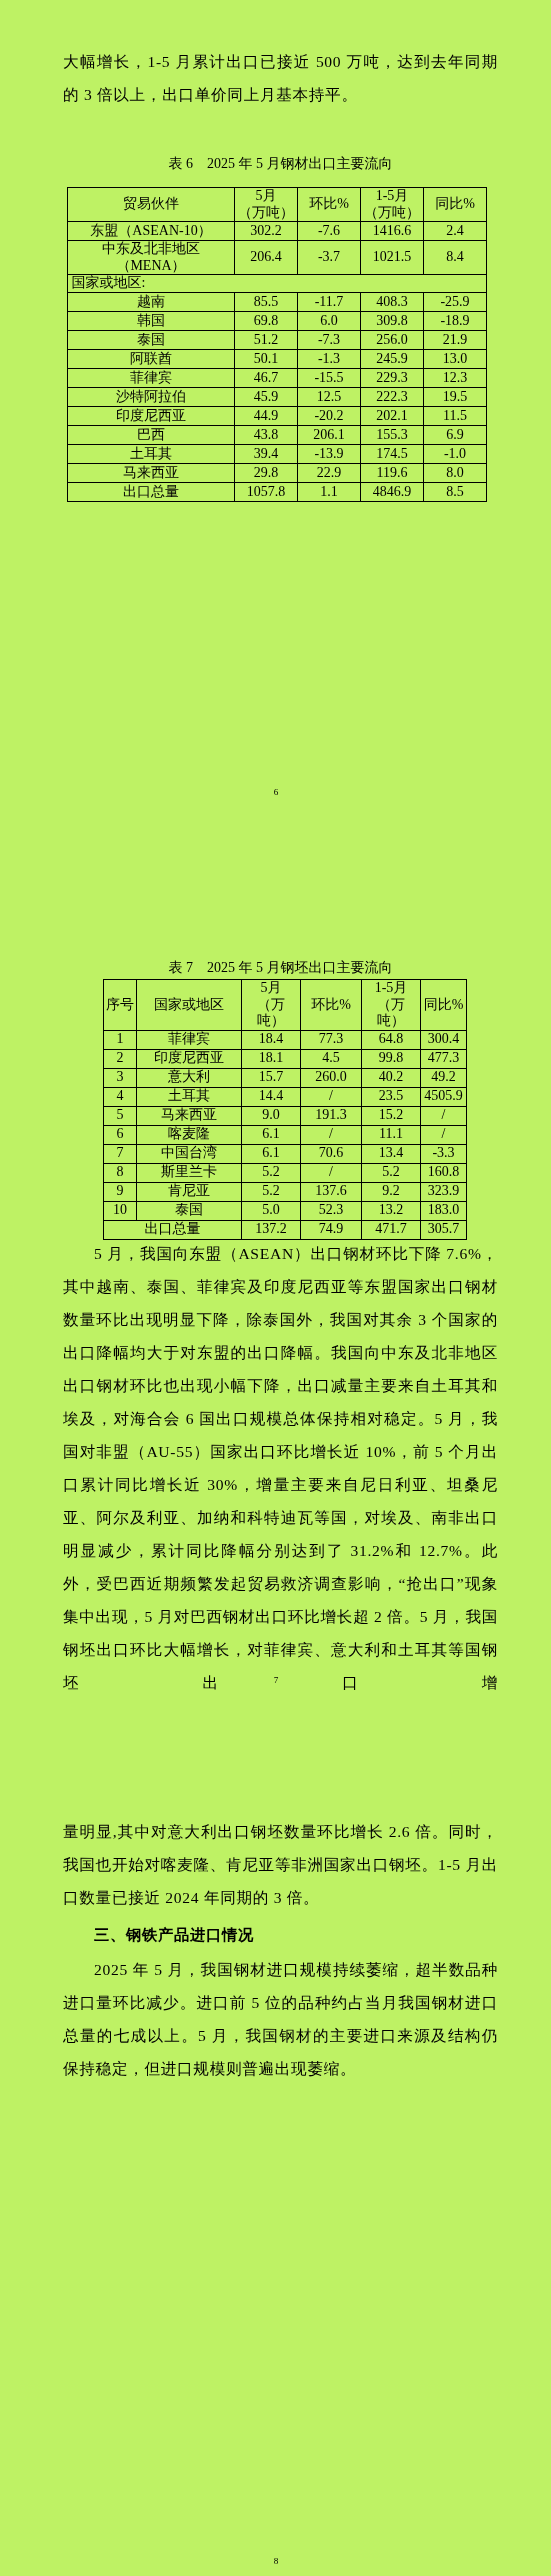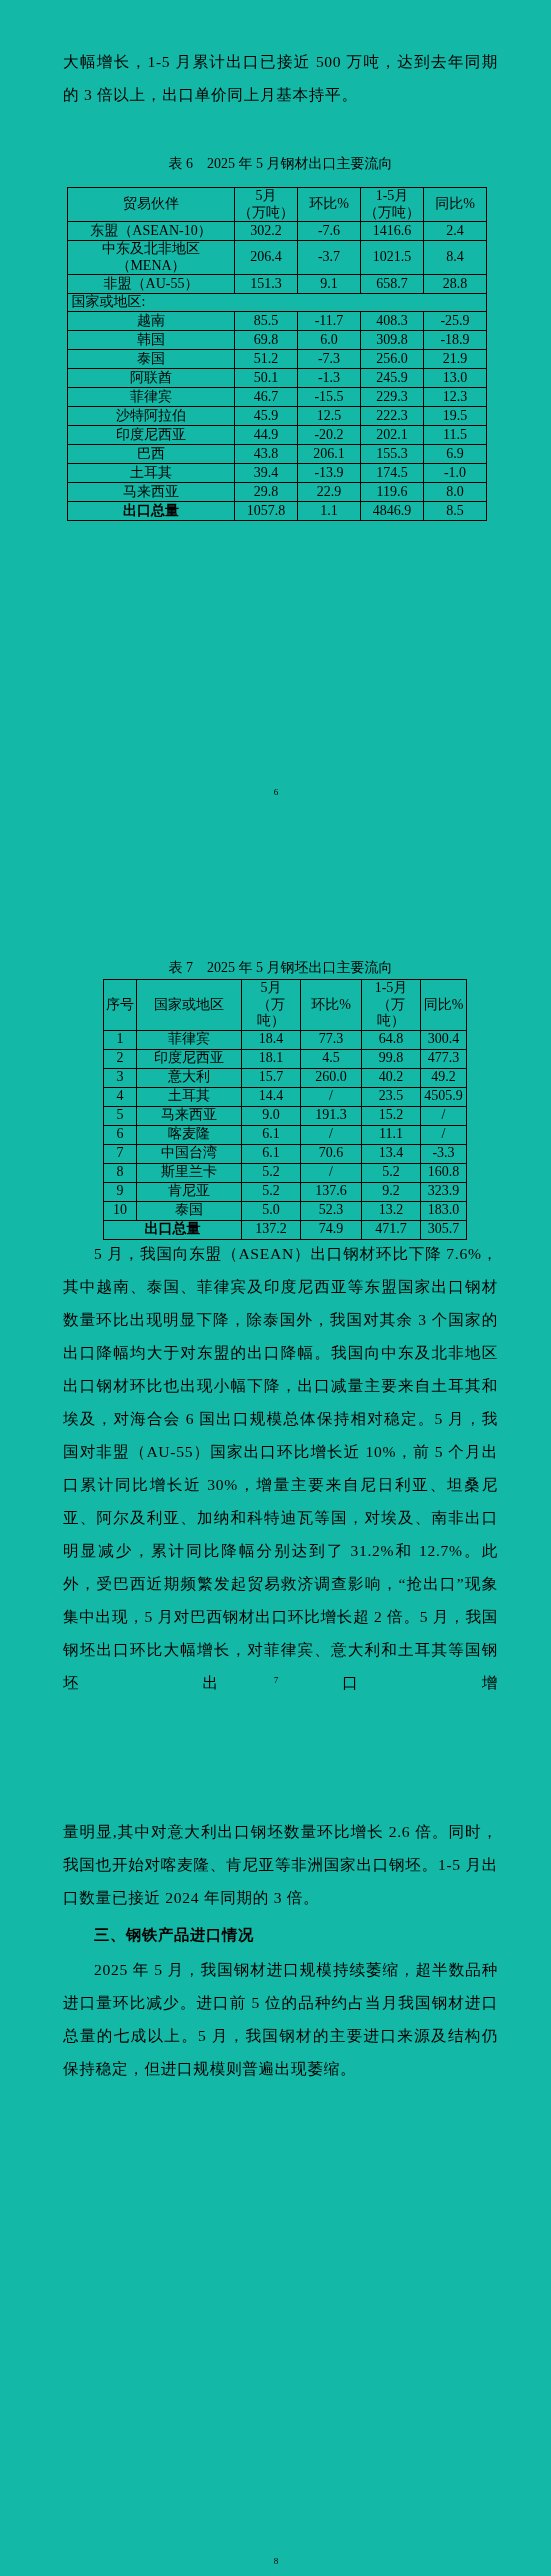--- a/index.html
+++ b/index.html
@@ -1,21 +1,21 @@
 <!DOCTYPE html>
 <html style="font-size:11.4px"><head>
 <meta charset="utf-8">
 <style>
   * { margin: 0; padding: 0; box-sizing: border-box; }
   html, body { background: #ffffff; }
   .page {
     position: relative;
     width: 552px;
     height: 2576px;
-    background: #14b8a6;
+    background: #bef264;
     color: #000000;
     font-family: "Liberation Serif", "DejaVu Serif", serif;
     overflow: hidden;
   }
   .body-text {
     position: absolute;
     left: 63px;
     width: 435px;
     font-size: 15.6px;
     letter-spacing: 0.7px;
@@ -62,21 +62,21 @@
     border: 0.7px solid #000;
     text-align: center;
     vertical-align: middle;
     padding: 0 1.4px;
     line-height: 1.18;
     overflow: hidden;
   }
   table.tbl thead td { height: 29px; white-space: pre-line; }
   table.tbl tbody td { height: 19px; }
   table.tbl td.section { text-align: left; padding-left: 3.6px; height: 18px; }
-  table.tbl td.total-label { font-weight: bold; }
+  table.tbl td.total-label { font-weight: normal; }
 </style>
 </head>
 <body>
 
 <div class="page">
 
   <p class="body-text" style="top:45px">大幅增长，1-5 月累计出口已接近 500 万吨，达到去年同期的 3 倍以上，出口单价同上月基本持平。</p>
 
 
   <div class="tbl-title" style="top:152px">表 6　2025 年 5 月钢材出口主要流向</div>
@@ -107,27 +107,20 @@
           <td>-7.6</td>
           <td>1416.6</td>
           <td>2.4</td>
         </tr>
         <tr>
           <td>中东及北非地区（MENA）</td>
           <td>206.4</td>
           <td>-3.7</td>
           <td>1021.5</td>
           <td>8.4</td>
-        </tr>
-        <tr>
-          <td>非盟（AU-55）</td>
-          <td>151.3</td>
-          <td>9.1</td>
-          <td>658.7</td>
-          <td>28.8</td>
         </tr>
         <tr>
           <td colspan="5" class="section">国家或地区:</td>
         </tr>
         <tr>
           <td>越南</td>
           <td>85.5</td>
           <td>-11.7</td>
           <td>408.3</td>
           <td>-25.9</td>

